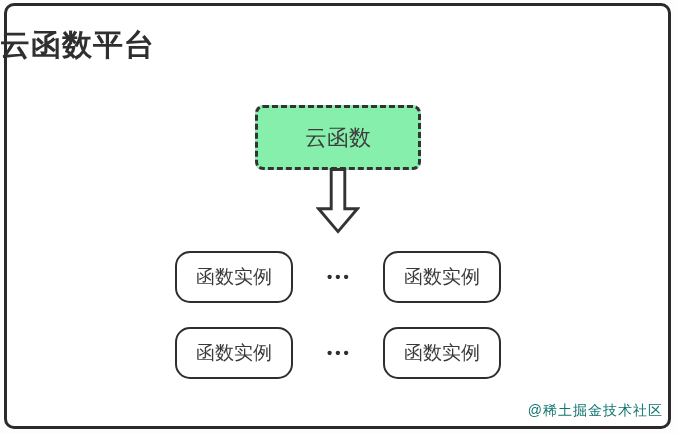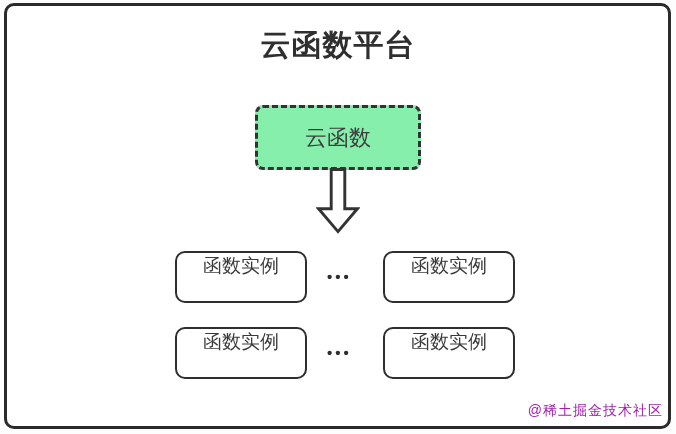--- a/index.html
+++ b/index.html
@@ -24,21 +24,21 @@
     border-radius: 10px;
     background: #ffffff;
     box-sizing: border-box;
   }
   .title {
     position: absolute;
     left: 0;
     top: 29px;
     width: 676px;
     margin: 0;
-    text-align: center;
+    text-align: left;
     font-size: 30px;
     line-height: 32px;
     font-weight: 700;
     color: #2f2f2f;
     letter-spacing: 1px;
   }
   .cloud-box {
     position: absolute;
     left: 255px;
     top: 105px;
@@ -56,27 +56,27 @@
   }
   .arrow {
     position: absolute;
     left: 316px;
     top: 168px;
     width: 44px;
     height: 66px;
   }
   .inst-box {
     position: absolute;
-    width: 132px;
+    width: 118px;
     height: 52px;
     box-sizing: border-box;
     border: 2.5px solid #2e2e2e;
-    border-radius: 10px;
+    border-radius: 15px;
     display: flex;
-    align-items: flex-start;
+    align-items: center;
     justify-content: center;
     font-size: 19px;
     color: #3a3a3a;
     background: #ffffff;
   }
   .r1 { top: 251px; }
   .r2 { top: 327px; }
   .c1 { left: 175px; }
   .c2 { left: 383px; }
   .dots {
@@ -92,21 +92,21 @@
     color: #2e2e2e;
     text-indent: 3px;
   }
   .d1 { top: 265px; }
   .d2 { top: 341px; }
   .watermark {
     position: absolute;
     right: 13px;
     top: 402px;
     font-size: 14px;
-    color: #a21caf;
+    color: #0f766e;
     letter-spacing: 1px;
   }
 </style>
 </head>
 <body>
 
 <div class="frame"></div>
 
 <h1 class="title">云函数平台</h1>
 

